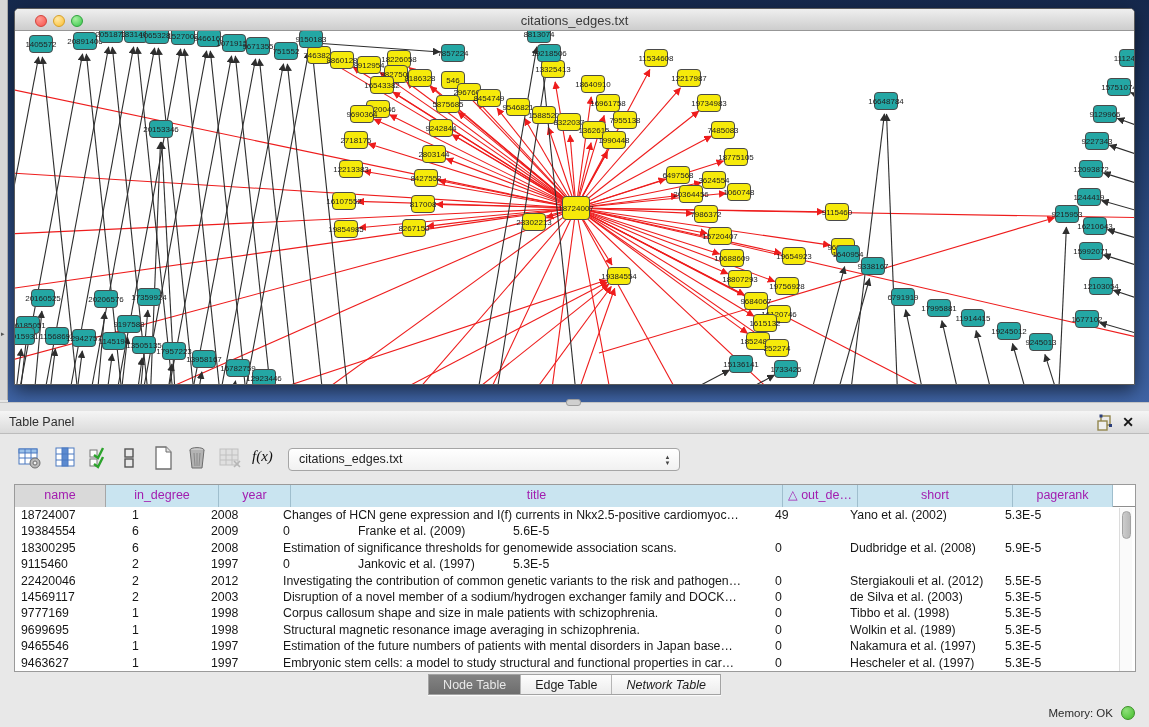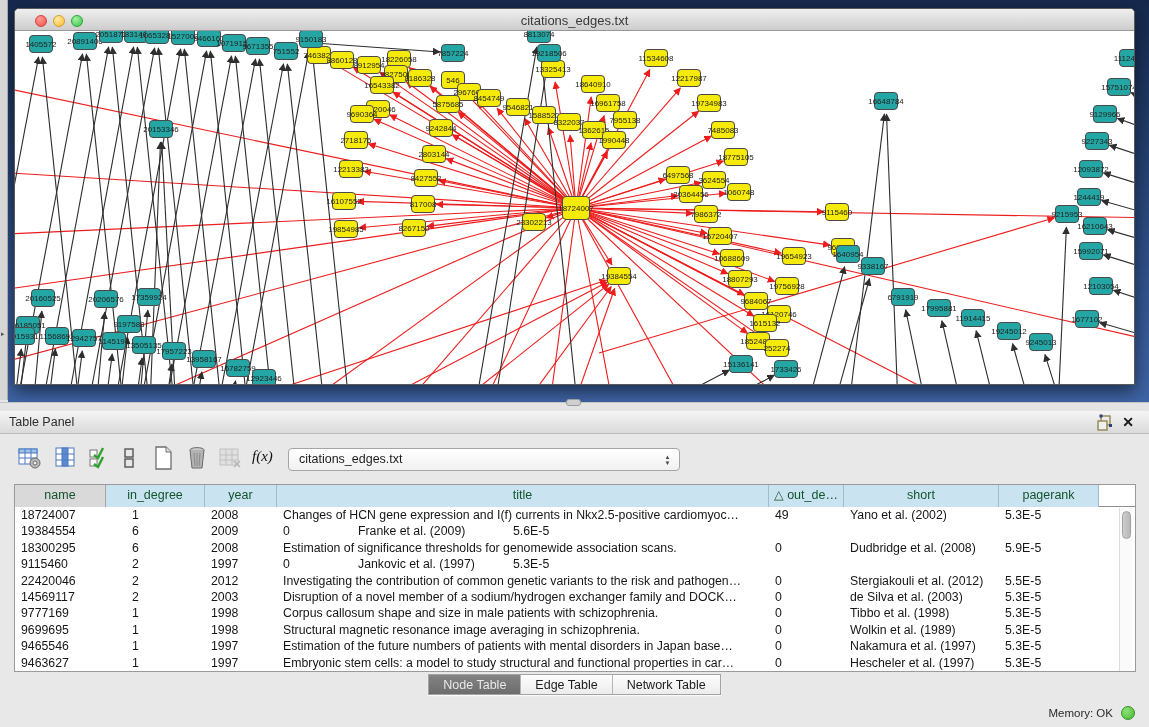--- a/index.html
+++ b/index.html
@@ -52,40 +52,40 @@
     background:linear-gradient(180deg,#ffffff,#f1f1f1); border:1px solid #a5a5a5;
     border-radius:4px; font-size:12.5px; color:#1c1c1c; line-height:21px; padding-left:10px; }
   #net-select .arrows { position:absolute; right:7px; top:3px; width:9px; height:16px;
     display:flex; flex-direction:column; align-items:center; justify-content:center; gap:1px; }
   #net-select .arrows span { font-size:6px; color:#444; line-height:5px; }
 
   
   #table { left:14px; top:50px; width:1122px; height:188px; background:#fff;
     border:1px solid #9a9a9a; }
   #thead { display:flex; height:22px; border-bottom:1px solid #8e8e8e; }
-  .th { height:22px; font-size:12.5px; color:#14532d; text-align:center; line-height:21px;
+  .th { height:22px; font-size:12.5px; color:#a21caf; text-align:center; line-height:21px;
     background:#c9e4f0; border-right:1px solid #9fbecd; overflow:hidden; white-space:nowrap; }
   .th.first { background:#d9d9d9; border-right:1px solid #a6a6a6; }
   #tbody { position:absolute; left:0; top:22px; width:1104px; height:164px; overflow:hidden; }
   .tr { display:flex; height:16.4px; }
   .td { font-size:12.3px; color:#161616; line-height:16.4px; padding-left:6px;
     overflow:hidden; white-space:nowrap; }
   .td.indeg { padding-left:26px; }
   #vscroll { position:absolute; right:3px; top:23px; width:13px; height:163px;
     background:#fafafa; border-left:1px solid #dcdcdc; }
   #vthumb { position:absolute; left:2px; top:3px; width:9px; height:28px;
     background:linear-gradient(90deg,#cdcdcd,#b8b8b8); border:1px solid #a2a2a2; border-radius:5px; }
 
   
   #tabs { left:0; top:240px; width:1149px; height:24px; text-align:center; }
   #seg { display:inline-flex; border:1px solid #a3a3a3; border-radius:0; overflow:hidden;
     height:21px; background:#f6f6f6; box-shadow:0 1px 1px rgba(255,255,255,.8); }
   .seg-btn { font-size:12.5px; color:#1c1c1c; line-height:20px; padding:0 14px;
     background:linear-gradient(180deg,#fdfdfd,#ececec); border-right:1px solid #b5b5b5; }
-  .seg-btn:last-child { border-right:none; }
+  .seg-btn:last-child { border-right:none;font-style:italic; }
   .seg-btn.sel { background:linear-gradient(180deg,#838383,#6d6d6d); color:#e9e9e9; }
 
   
   #statusbar { left:0; top:266px; width:1149px; height:27px; }
   #mem-label { position:absolute; right:36px; top:7px; font-size:11.5px; color:#2b2b2b; }
   #mem-dot { position:absolute; right:14px; top:6px; width:14px; height:14px; border-radius:50%;
     background:radial-gradient(circle at 35% 30%,#8fe07a,#43bd2b); border:1px solid #3a8f27; }
 </style>
 </head>
 <body>
@@ -765,21 +765,21 @@
       <span>citations_edges.txt</span>
       <span class="arrows">
           <span>▲</span>
           <span>▼</span>
         </span>
     </div>
 
     <div class="abs" id="table">
       <div id="thead">
           <div class="th first" style="width:91px">name</div>
-          <div class="th" style="width:99px">in_degree</div>
+          <div class="th" style="width:113px">in_degree</div>
           <div class="th" style="width:72px">year</div>
           <div class="th" style="width:492px">title</div>
           <div class="th" style="width:75px">△ out_de…</div>
           <div class="th" style="width:155px">short</div>
           <div class="th" style="width:100px">pagerank</div>
         </div>
       <div id="tbody">
           <div class="tr">
             <div class="td" style="width:91px">18724007</div>
             <div class="td indeg" style="width:99px">1</div>

